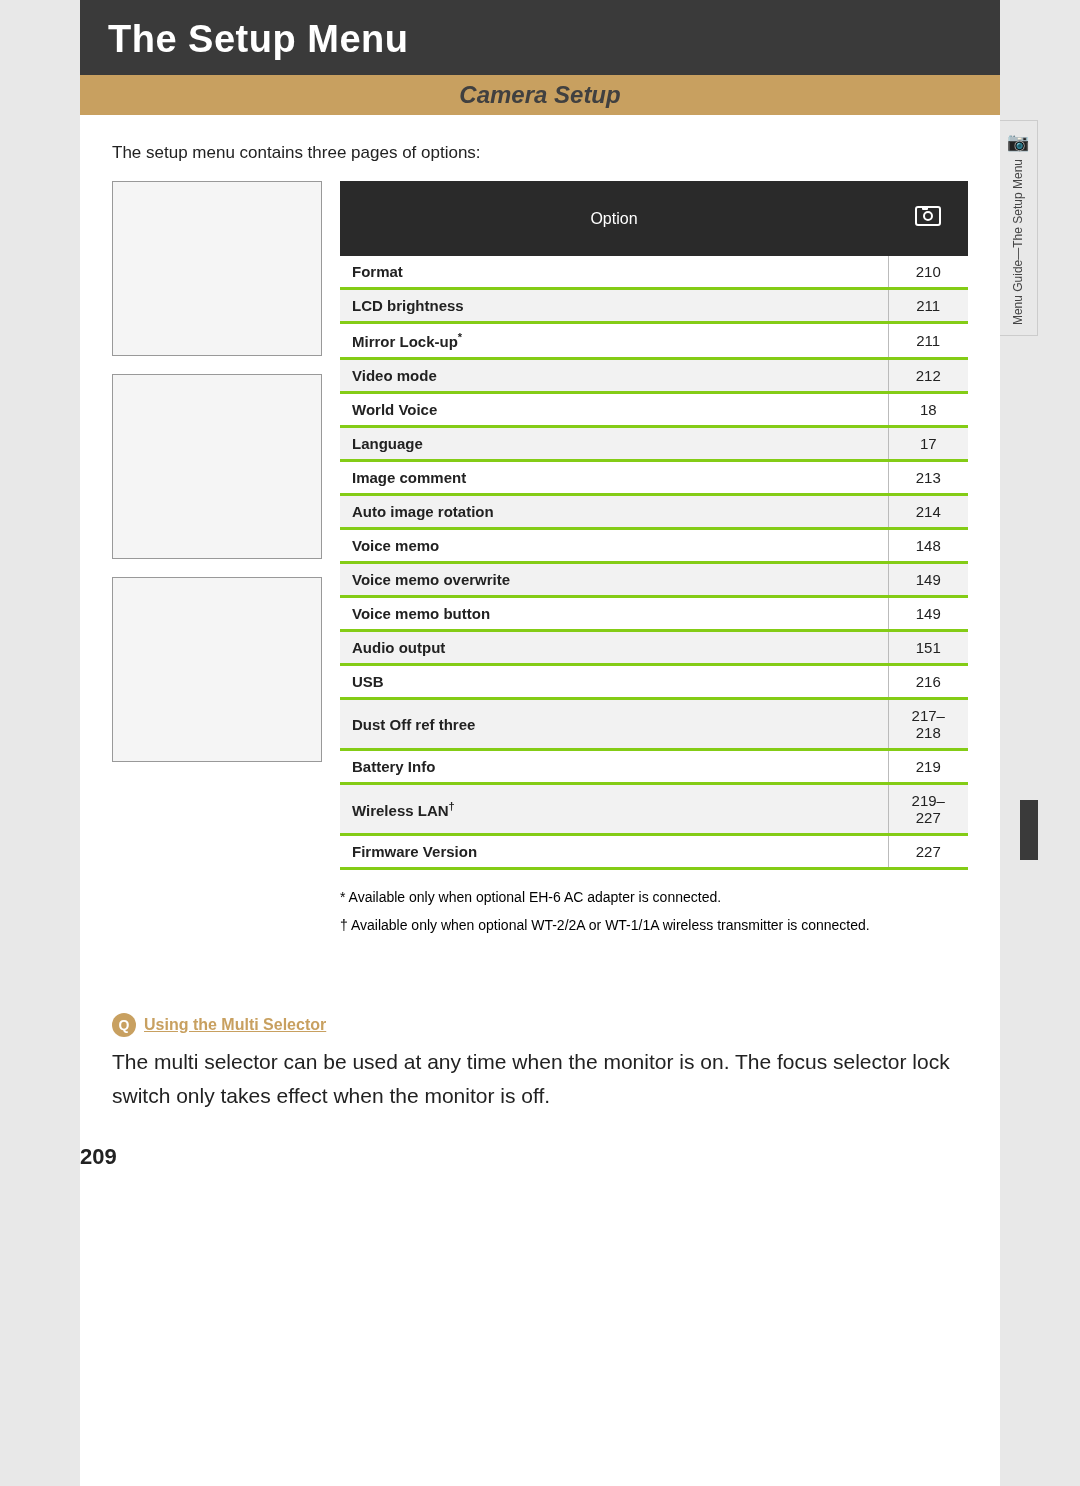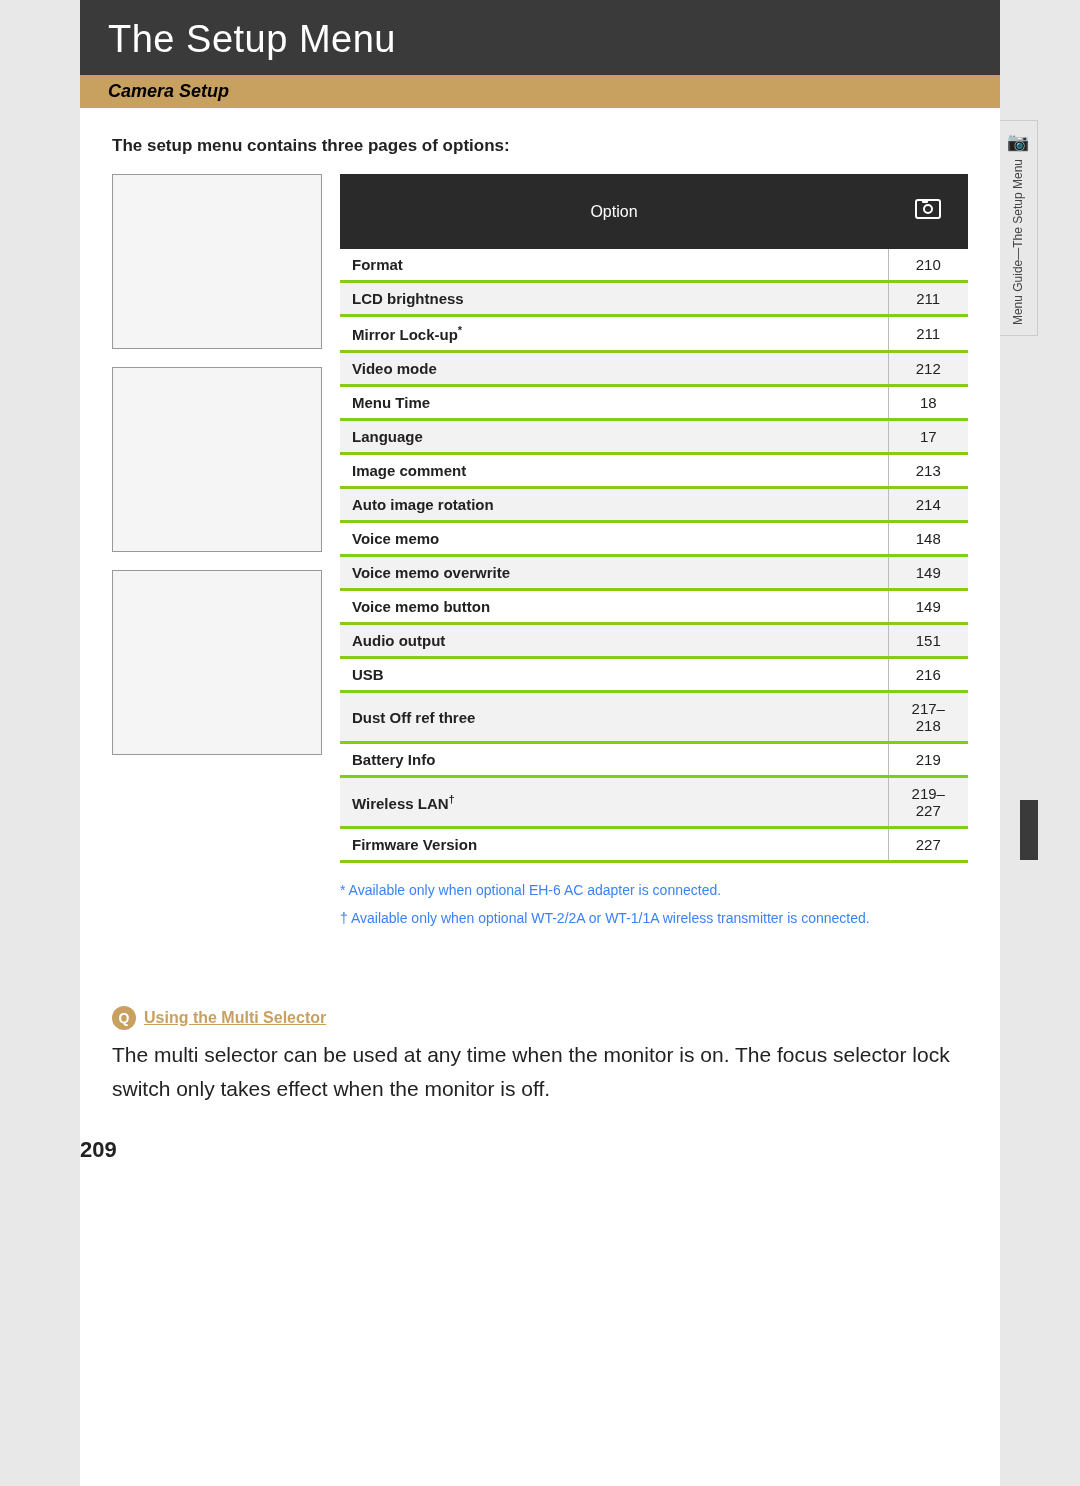--- a/index.html
+++ b/index.html
@@ -19,42 +19,41 @@
       position: relative;
     }
     .header {
       background: #3a3a3a;
       padding: 18px 28px 14px 28px;
       margin-bottom: 0;
     }
     .header-title {
       color: #fff;
       font-size: 38px;
-      font-weight: normal;
+      font-weight: bold;
       letter-spacing: 0.5px;
       margin-top: 8px;
     }
     .subheader {
       background: #c8a060;
-      text-align: left;
+      text-align: center;
       padding: 6px 28px;
       font-style: italic;
-      font-size: 18px;
-      color: #000000;
+      font-size: 24px;
+      color: #404040;
       font-weight: bold;
     }
     .content {
       padding: 28px 32px 20px 32px;
       position: relative;
     }
     .intro-text {
       font-size: 17px;
       margin-bottom: 18px;
       color: #222;
-      font-weight: bold;
     }
     .main-layout {
       display: flex;
       gap: 18px;
       align-items: flex-start;
     }
     .image-column {
       display: flex;
       flex-direction: column;
       gap: 18px;
@@ -109,21 +108,21 @@
     }
     tbody tr:nth-child(even) {
       background: #f2f2f2;
     }
     tbody tr:nth-child(odd) {
       background: #fff;
     }
     .footnotes {
       margin-top: 16px;
       font-size: 14px;
-      color: #3b82f6;
+      color: #000000;
       line-height: 1.6;
     }
     .footnotes p {
       margin-bottom: 6px;
     }
     .bottom-section {
       margin-top: 50px;
       padding: 0 32px 20px 32px;
     }
     .using-multi {
@@ -256,21 +255,21 @@
               </tr>
               <tr>
                 <td class="option-name">Mirror Lock-up<sup>*</sup></td>
                 <td class="page-num">211</td>
               </tr>
               <tr>
                 <td class="option-name">Video mode</td>
                 <td class="page-num">212</td>
               </tr>
               <tr>
-                <td class="option-name">Menu Time</td>
+                <td class="option-name">World Voice</td>
                 <td class="page-num">18</td>
               </tr>
               <tr>
                 <td class="option-name">Language</td>
                 <td class="page-num">17</td>
               </tr>
               <tr>
                 <td class="option-name">Image comment</td>
                 <td class="page-num">213</td>
               </tr>

